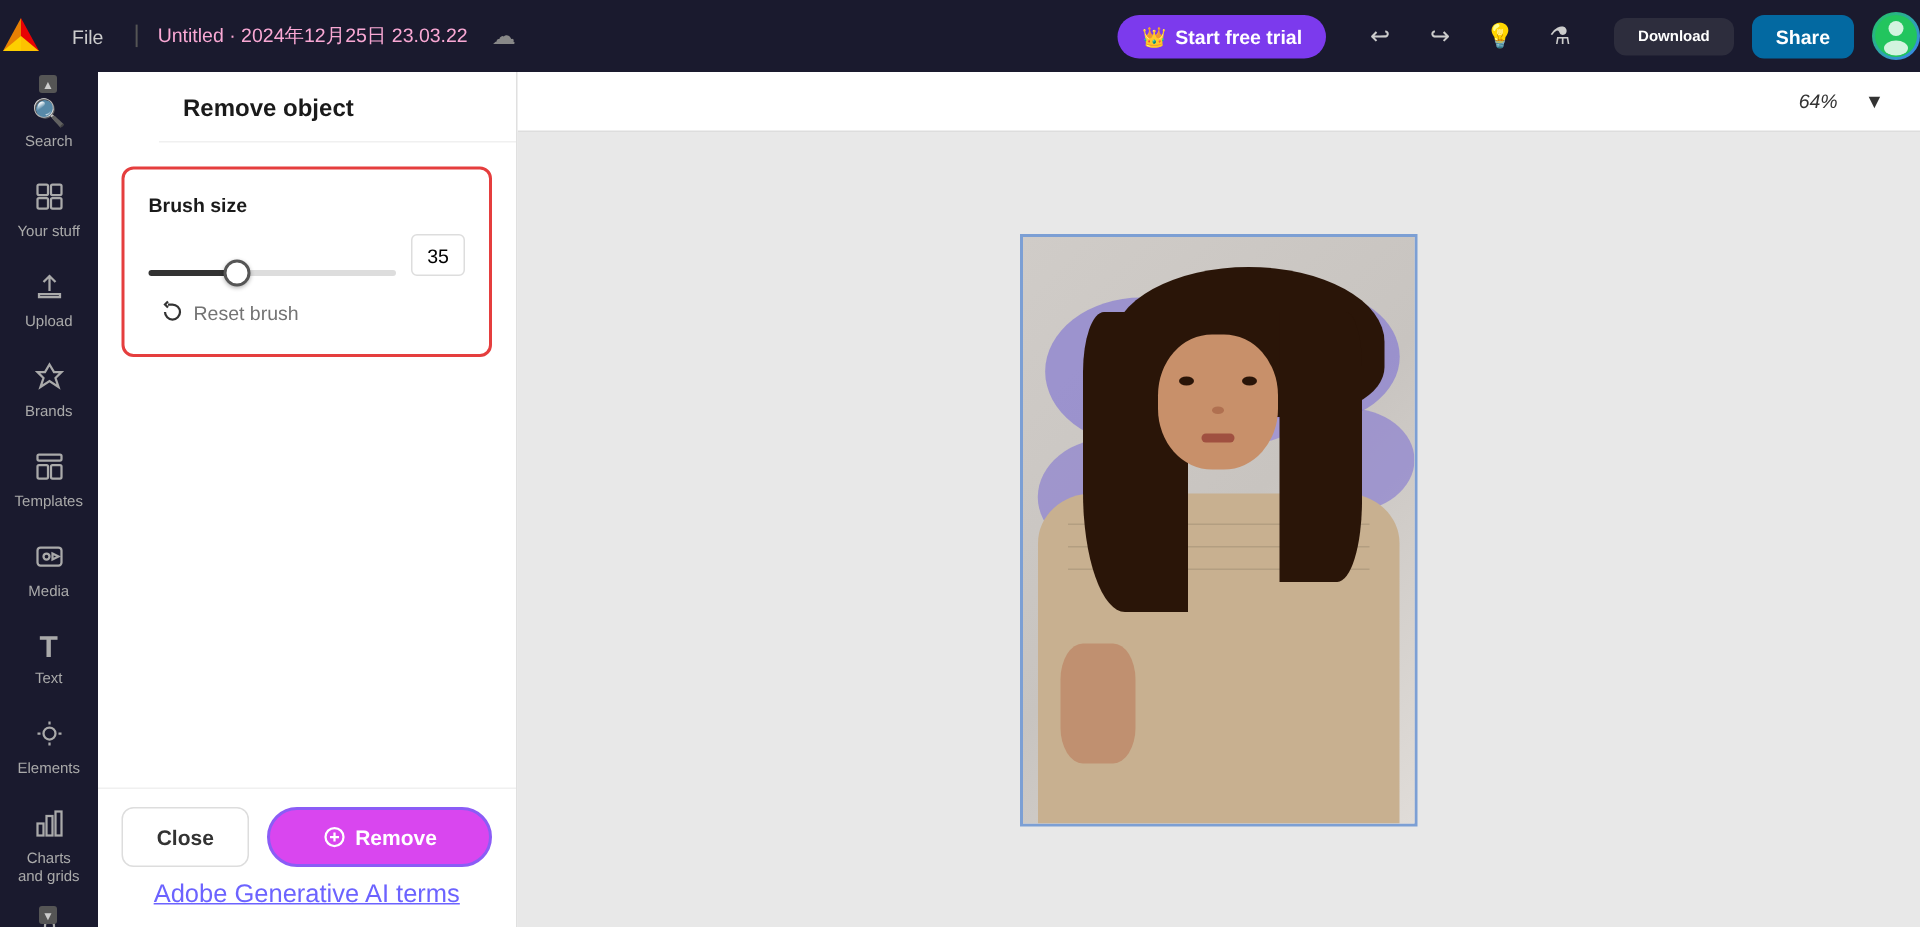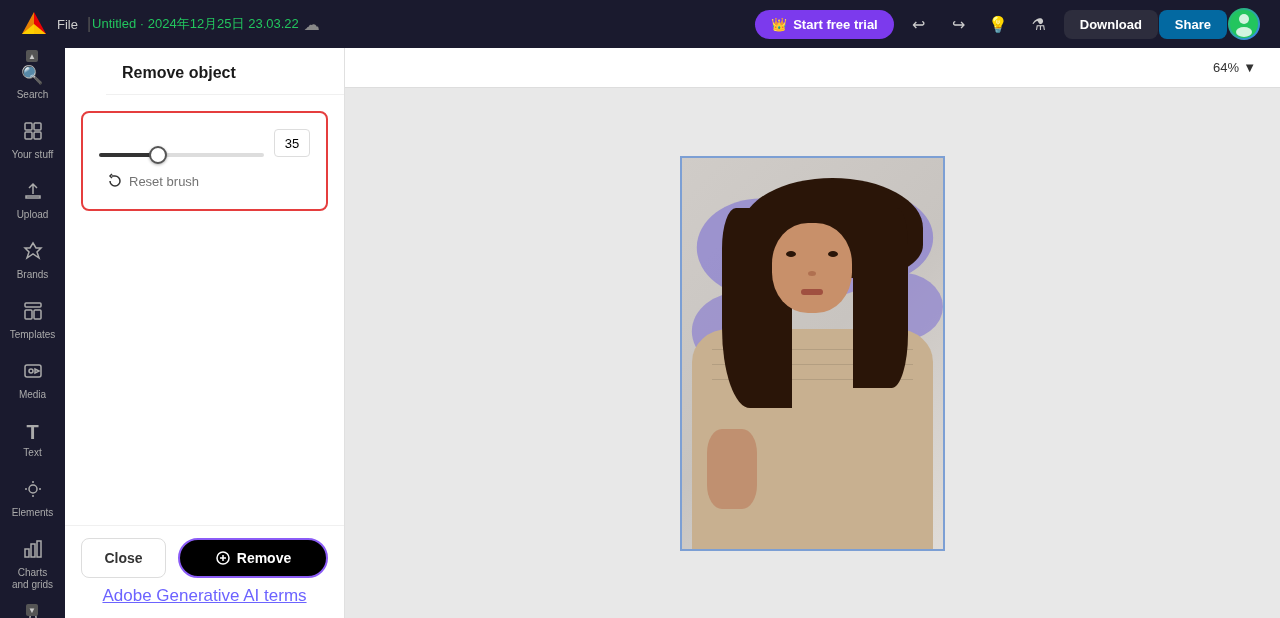--- a/index.html
+++ b/index.html
@@ -4,39 +4,39 @@
   <style>
     * { box-sizing: border-box; margin: 0; padding: 0; }
     body { font-family: -apple-system, BlinkMacSystemFont, 'Segoe UI', sans-serif; background: #f0f0f0; width: 1280px; height: 618px; overflow: hidden; display: flex; flex-direction: column; }
 
     
     .header {
       height: 48px;
       background: #1a1a2e;
       display: flex;
       align-items: center;
-      padding: 0 20px;
-      gap: 1px;
+      padding: 0 0;
+      gap: 12px;
       flex-shrink: 0;
       z-index: 10;
     }
     .header-logo {
       width: 28px;
       height: 28px;
       flex-shrink: 0;
     }
     .header-file {
       color: #ccc;
       font-size: 13px;
       cursor: pointer;
       padding: 4px 8px;
       border-radius: 4px;
     }
     .header-separator { color: #555; font-size: 16px; }
-    .header-title { color: #22c55e; font-size: 13px; }
+    .header-title { color: #f9a8d4; font-size: 13px; }
     .header-cloud { color: #888; margin-left: 4px; }
     .header-spacer { flex: 1; }
     .start-free-btn {
       background: #7c3aed;
       color: white;
       border: none;
       border-radius: 20px;
       padding: 7px 16px;
       font-size: 13px;
       font-weight: 600;
@@ -61,21 +61,21 @@
       cursor: pointer;
       color: #ccc;
       font-size: 16px;
     }
     .download-btn {
       background: #2d2d3d;
       color: white;
       border: none;
       border-radius: 8px;
       padding: 7px 16px;
-      font-size: 13px;
+      font-size: 10px;
       font-weight: 600;
       cursor: pointer;
     }
     .share-btn {
       background: #0369a1;
       color: white;
       border: none;
       border-radius: 8px;
       padding: 7px 16px;
       font-size: 13px;
@@ -257,21 +257,21 @@
       color: #333;
       font-size: 14px;
       font-weight: 600;
       cursor: pointer;
     }
     .remove-btn {
       flex: 2;
       padding: 10px;
       border: none;
       border-radius: 20px;
-      background: #000000;
+      background: #d946ef;
       color: white;
       font-size: 14px;
       font-weight: 600;
       cursor: pointer;
       display: flex;
       align-items: center;
       justify-content: center;
       gap: 6px;
       border: 2px solid #8b5cf6;
     }
@@ -300,24 +300,25 @@
       align-items: center;
       justify-content: flex-end;
       padding: 0 16px;
       gap: 4px;
     }
     .zoom-display {
       font-size: 13px;
       color: #333;
       display: flex;
       align-items: center;
-      gap: 4px;
+      gap: 18px;
       cursor: pointer;
       padding: 4px 8px;
       border-radius: 4px;
+      font-style: italic;
     }
 
     .canvas-main {
       flex: 1;
       display: flex;
       align-items: center;
       justify-content: center;
       position: relative;
       overflow: hidden;
     }
@@ -509,20 +510,21 @@
 
     <div class="sidebar-scroll-down">▼</div>
   </div>
 
   <div class="panel">
     <div class="panel-header">Remove object</div>
 
     <div class="panel-content">
 
       <div class="brush-card">
+        <div class="brush-label">Brush size</div>
         <div class="brush-slider-row">
           <input type="range" class="brush-slider" min="1" max="100" value="35" style="">
           <div class="brush-value">35</div>
         </div>
         <button class="reset-brush-btn">
           <svg width="16" height="16" viewBox="0 0 16 16" fill="none" stroke="#333" stroke-width="1.5">
             <path d="M3 8a5 5 0 105-5H5"></path>
             <path d="M5 5L3 3 5 1"></path>
           </svg>
           <span>Reset brush</span>

